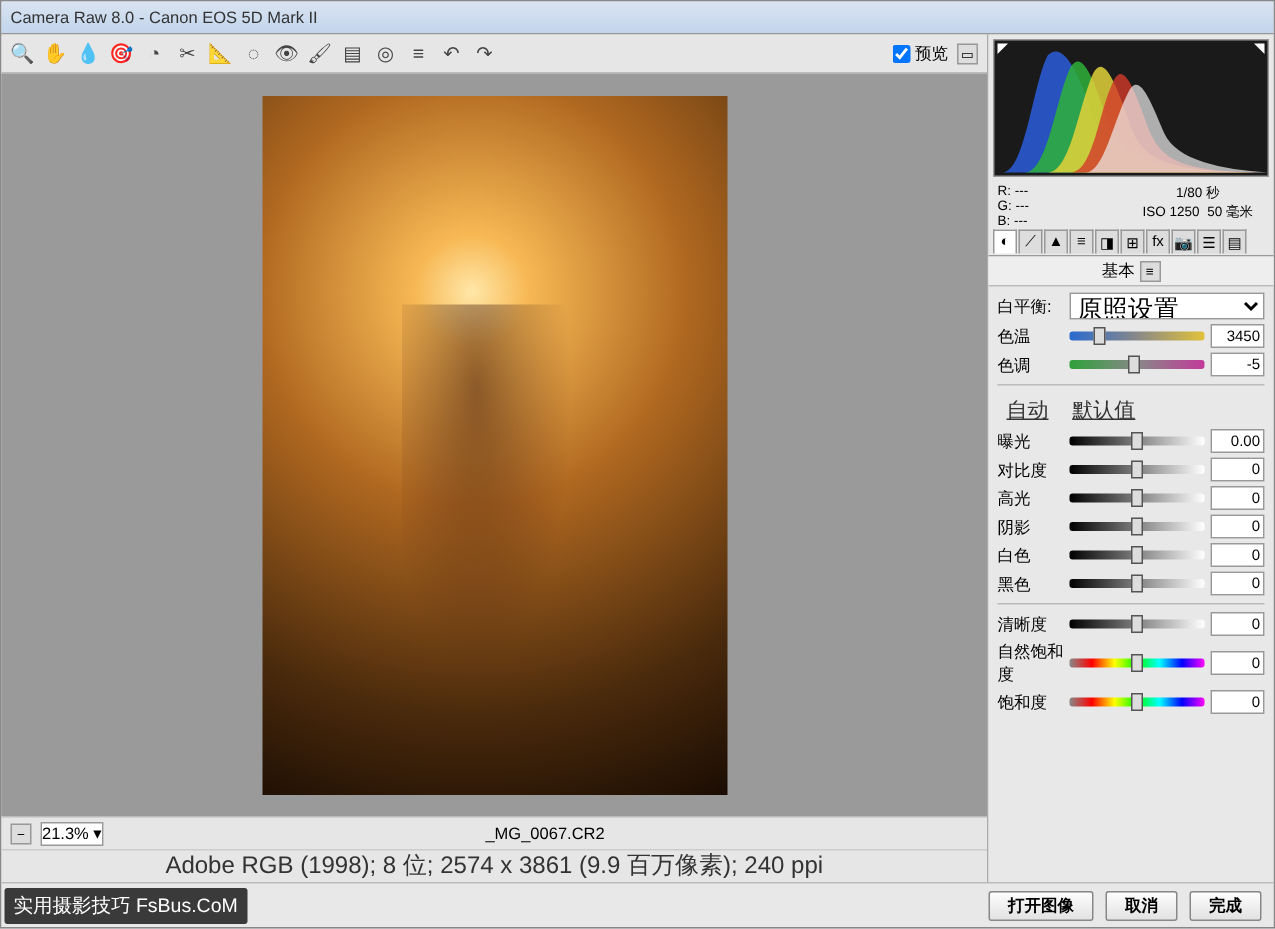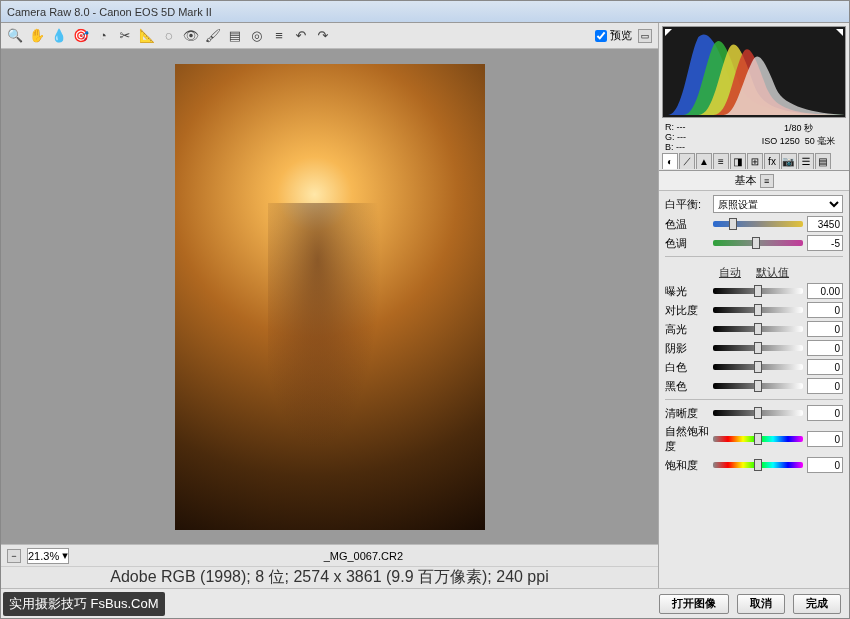--- a/index.html
+++ b/index.html
@@ -29,30 +29,30 @@
 .rgbinfo { font-size: 9px; padding: 1px 6px; display: flex; }
 .rgbinfo .col { flex: 1; }
 .tabstrip { height: 18px; display: flex; gap: 1px; padding: 0 3px; border-bottom: 1px solid #999; }
 .tab { width: 16px; height: 16px; border: 1px solid #999; border-bottom: none; background: #ddd; font-size: 10px; display: inline-flex; align-items: center; justify-content: center; cursor: pointer; }
 .tab.active { background: #fff; }
 .panel-title { text-align: center; font-size: 11px; padding: 2px 0; border-bottom: 1px solid #bbb; background: #eee; }
 .panel { flex: 1; overflow-y: auto; padding: 4px 6px; }
 .row { display: flex; align-items: center; gap: 4px; margin-bottom: 3px; font-size: 11px; }
 .row label { width: 44px; text-align: left; }
 .row .val { width: 36px; height: 16px; border: 1px solid #999; background: #fff; text-align: right; padding: 0 2px; font-size: 10px; }
-.row select { flex: 1; height: 18px; border: 1px solid #999; background: #fff; font-size: 10px; }
+.row select { flex: 1; height: 18px; border: 1px solid #999; background: #fff; font-size: 17px; }
 .slider-wrap { flex: 1; display: flex; flex-direction: column; }
 .slider { height: 6px; position: relative; border-radius: 2px; }
 .slider.temp { background: linear-gradient(90deg,#2a6ad0,#888,#e2c23a); }
 .slider.tint { background: linear-gradient(90deg,#2fa13a,#888,#c23a9a); }
 .slider.gray { background: linear-gradient(90deg,#000,#fff); }
 .slider.sat { background: linear-gradient(90deg,#888,#f00,#ff0,#0f0,#0ff,#00f,#f0f); }
 .thumb { position: absolute; top: -3px; width: 8px; height: 12px; background: #ddd; border: 1px solid #555; transform: translateX(-50%); }
 .hr { height: 1px; background: #bbb; margin: 5px 0; }
-.linkrow { text-align: center; font-size: 11px; padding: 3px 0; }
+.linkrow { font-size: 14px; padding: 3px 0; }
 .linkrow span { text-decoration: underline; margin: 0 6px; cursor: pointer; color: #333; }
 .footer { height: 30px; background: #e8e8e8; border-top: 1px solid #bbb; display: flex; align-items: center; padding: 0 8px; gap: 8px; }
 .footer .spacer { flex: 1; }
 .btn { height: 20px; padding: 0 12px; border: 1px solid #888; background: linear-gradient(#fdfdfd,#e2e2e2); font-size: 11px; cursor: pointer; border-radius: 2px; font-weight: bold; }
 .watermark { position: absolute; left: 3px; bottom: 3px; background: rgba(0,0,0,.75); color: #fff; font-size: 13px; padding: 3px 6px; border-radius: 2px; }
 </style>
 </head>
 <body>
 
 <div class="window">

